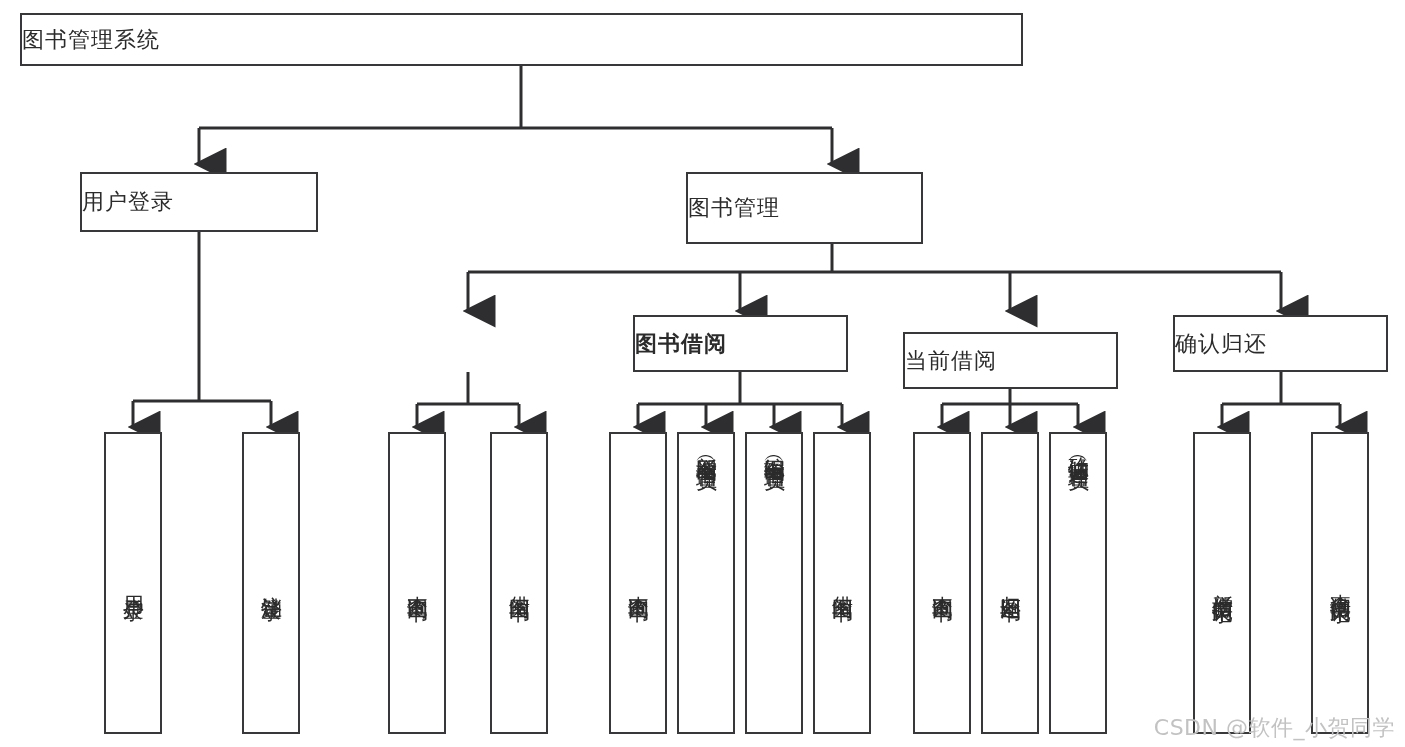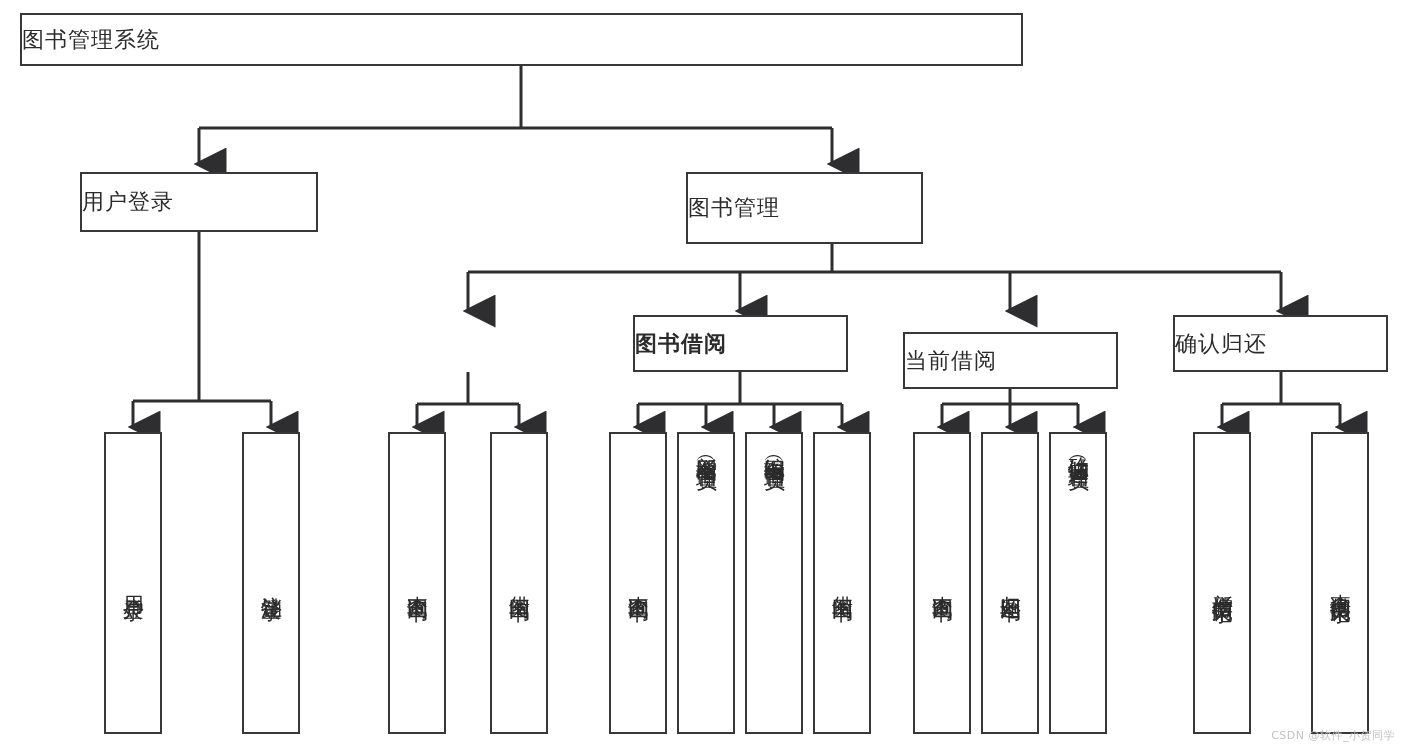--- a/index.html
+++ b/index.html
@@ -55,21 +55,21 @@
   .node.vert.midstart {
     justify-content: center;
   }
   .node .lbl {
     display: block;
   }
   .watermark {
     position: absolute;
     right: 10px;
     bottom: 4px;
-    font-size: 11px;
+    font-size: 22px;
     color: #c2c2c2;
     letter-spacing: 0.5px;
     z-index: 3;
     white-space: nowrap;
   }
 </style>
 </head>
 <body>
 
 <div id="canvas">

